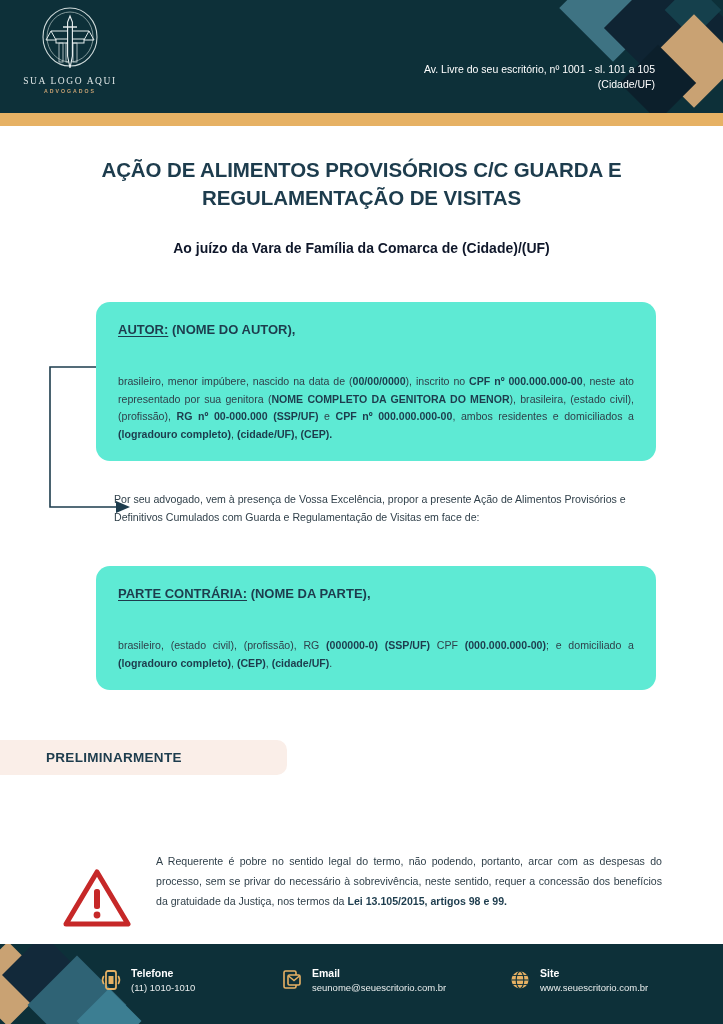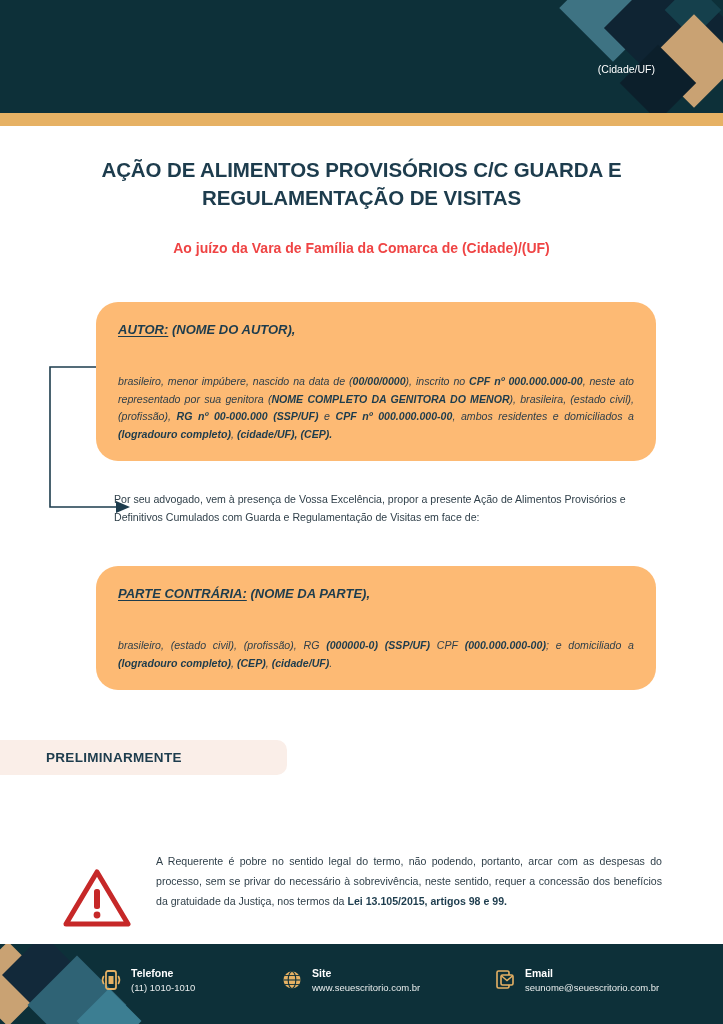--- a/index.html
+++ b/index.html
@@ -45,28 +45,27 @@
 
   .gold-bar { position:absolute; top:113px; left:0; width:723px; height:13px; background:#e6b164; }
 
   
   .title-block { position:absolute; top:156px; left:63px; width:597px; text-align:center; }
   .doc-title {
     color:#1d3c4d; font-size:20.5px; font-weight:bold; line-height:28px;
     letter-spacing:-0.1px;
   }
   .doc-subtitle {
-    color:#ef4444; font-size:14px; font-weight:bold; margin-top:26px; line-height:20px;
+    color:#0f172a; font-size:14px; font-weight:bold; margin-top:26px; line-height:20px;
   }
 
   
   .party-box {
-    position:absolute; background:#fdba74; border-radius:22px;
+    position:absolute; background:#5eead4; border-radius:14px;
     padding:20px 22px 18px 22px;
-    font-style:italic;
   }
   .party-label { font-size:13px; font-weight:bold; color:#1d3c4d; margin-bottom:15px; }
   .party-label u { text-decoration:underline; text-underline-offset:2px; }
   .party-body {
     font-size:10.6px; line-height:17.5px; color:#2f3f49; text-align:justify;margin-top:36px;
   }
   .party-body b { color:#1d3c4d; }
 
   .box-autor { top:302px; left:96px; width:560px; }
   .box-parte { top:566px; left:96px; width:560px; }
@@ -124,22 +123,40 @@
 
   <div class="header">
     <div class="hdr-deco">
       <div class="dia d1"></div>
       <div class="dia d2"></div>
       <div class="dia d5"></div>
       <div class="dia d3"></div>
       <div class="dia d4"></div>
     </div>
 
+    <div class="logo-wrap">
+      <svg class="logo-mark" viewBox="0 0 70 68">
+        <ellipse cx="35" cy="31" rx="27" ry="29" fill="none" stroke="#cfdada" stroke-width="1.1"></ellipse>
+        <ellipse cx="35" cy="31" rx="23" ry="25" fill="none" stroke="#9fb2b2" stroke-width="0.8"></ellipse>
+        <line x1="16" y1="25" x2="54" y2="25" stroke="#e3ecec" stroke-width="1.2"></line>
+        <path d="M16 25 L11 34 L21 34 Z" fill="none" stroke="#e3ecec" stroke-width="1"></path>
+        <path d="M54 25 L49 34 L59 34 Z" fill="none" stroke="#e3ecec" stroke-width="1"></path>
+        <rect x="21" y="33" width="28" height="4" fill="none" stroke="#e3ecec" stroke-width="1"></rect>
+        <rect x="24" y="37" width="4" height="19" fill="none" stroke="#cfdada" stroke-width="0.8"></rect>
+        <rect x="31" y="37" width="4" height="19" fill="none" stroke="#cfdada" stroke-width="0.8"></rect>
+        <rect x="38" y="37" width="4" height="19" fill="none" stroke="#cfdada" stroke-width="0.8"></rect>
+        <path d="M35 10 L37.4 16 L37.4 50 L35 62 L32.6 50 L32.6 16 Z" fill="#0d3039" stroke="#eef4f4" stroke-width="1.1"></path>
+        <line x1="28" y1="21" x2="42" y2="21" stroke="#eef4f4" stroke-width="1.4"></line>
+      </svg>
+      <div class="logo-name">SUA LOGO AQUI</div>
+      <div class="logo-sub">ADVOGADOS</div>
+    </div>
 
     <div class="hdr-address">
+      <div>Av. Livre do seu escritório, nº 1001 - sl. 101 a 105</div>
       <div>(Cidade/UF)</div>
     </div>
   </div>
   <div class="gold-bar"></div>
 
   <div class="title-block">
     <div class="doc-title">AÇÃO DE ALIMENTOS PROVISÓRIOS C/C GUARDA E REGULAMENTAÇÃO DE VISITAS</div>
     <div class="doc-subtitle">Ao juízo da Vara de Família da Comarca de (Cidade)/(UF)</div>
   </div>
 
@@ -190,45 +207,45 @@
       <div class="contact c-phone">
         <svg class="c-icon" viewBox="0 0 22 26">
           <rect x="6" y="4" width="10" height="18" rx="2" fill="none" stroke="#e6b164" stroke-width="1.8"></rect>
           <rect x="8.5" y="9" width="5" height="8" fill="#e6b164"></rect>
           <path d="M3.5 9.5 Q1.5 13 3.5 16.5" fill="none" stroke="#e6b164" stroke-width="1.6" stroke-linecap="round"></path>
           <path d="M18.5 9.5 Q20.5 13 18.5 16.5" fill="none" stroke="#e6b164" stroke-width="1.6" stroke-linecap="round"></path>
         </svg>
         <div>
           <div class="c-title">Telefone</div>
           <div class="c-val">(11) 1010-1010</div>
+        </div>
+      </div>
+
+      <div class="contact c-email">
+        <svg class="c-icon" viewBox="0 0 22 26">
+          <rect x="3" y="4" width="12" height="17" rx="1.5" fill="none" stroke="#e6b164" stroke-width="1.6"></rect>
+          <rect x="7" y="8" width="12" height="10" rx="1.5" fill="#0d3039" stroke="#e6b164" stroke-width="1.6"></rect>
+          <path d="M7.6 9 L13 13.6 L18.4 9" fill="none" stroke="#e6b164" stroke-width="1.4"></path>
+        </svg>
+        <div>
+          <div class="c-title">Email</div>
+          <div class="c-val">seunome@seuescritorio.com.br</div>
         </div>
       </div>
 
       <div class="contact c-site">
         <svg class="c-icon" viewBox="0 0 22 26">
           <circle cx="11" cy="13" r="8.5" fill="#e6b164"></circle>
           <ellipse cx="11" cy="13" rx="3.8" ry="8.5" fill="none" stroke="#0d3039" stroke-width="1.1"></ellipse>
           <line x1="2.5" y1="13" x2="19.5" y2="13" stroke="#0d3039" stroke-width="1.1"></line>
           <line x1="4" y1="8.5" x2="18" y2="8.5" stroke="#0d3039" stroke-width="0.9"></line>
           <line x1="4" y1="17.5" x2="18" y2="17.5" stroke="#0d3039" stroke-width="0.9"></line>
         </svg>
         <div>
           <div class="c-title">Site</div>
           <div class="c-val">www.seuescritorio.com.br</div>
         </div>
       </div>
 
-      <div class="contact c-email">
-        <svg class="c-icon" viewBox="0 0 22 26">
-          <rect x="3" y="4" width="12" height="17" rx="1.5" fill="none" stroke="#e6b164" stroke-width="1.6"></rect>
-          <rect x="7" y="8" width="12" height="10" rx="1.5" fill="#0d3039" stroke="#e6b164" stroke-width="1.6"></rect>
-          <path d="M7.6 9 L13 13.6 L18.4 9" fill="none" stroke="#e6b164" stroke-width="1.4"></path>
-        </svg>
-        <div>
-          <div class="c-title">Email</div>
-          <div class="c-val">seunome@seuescritorio.com.br</div>
-        </div>
-      </div>
-
     </div>
   </div>
 
 </div>
 
 </body></html>

